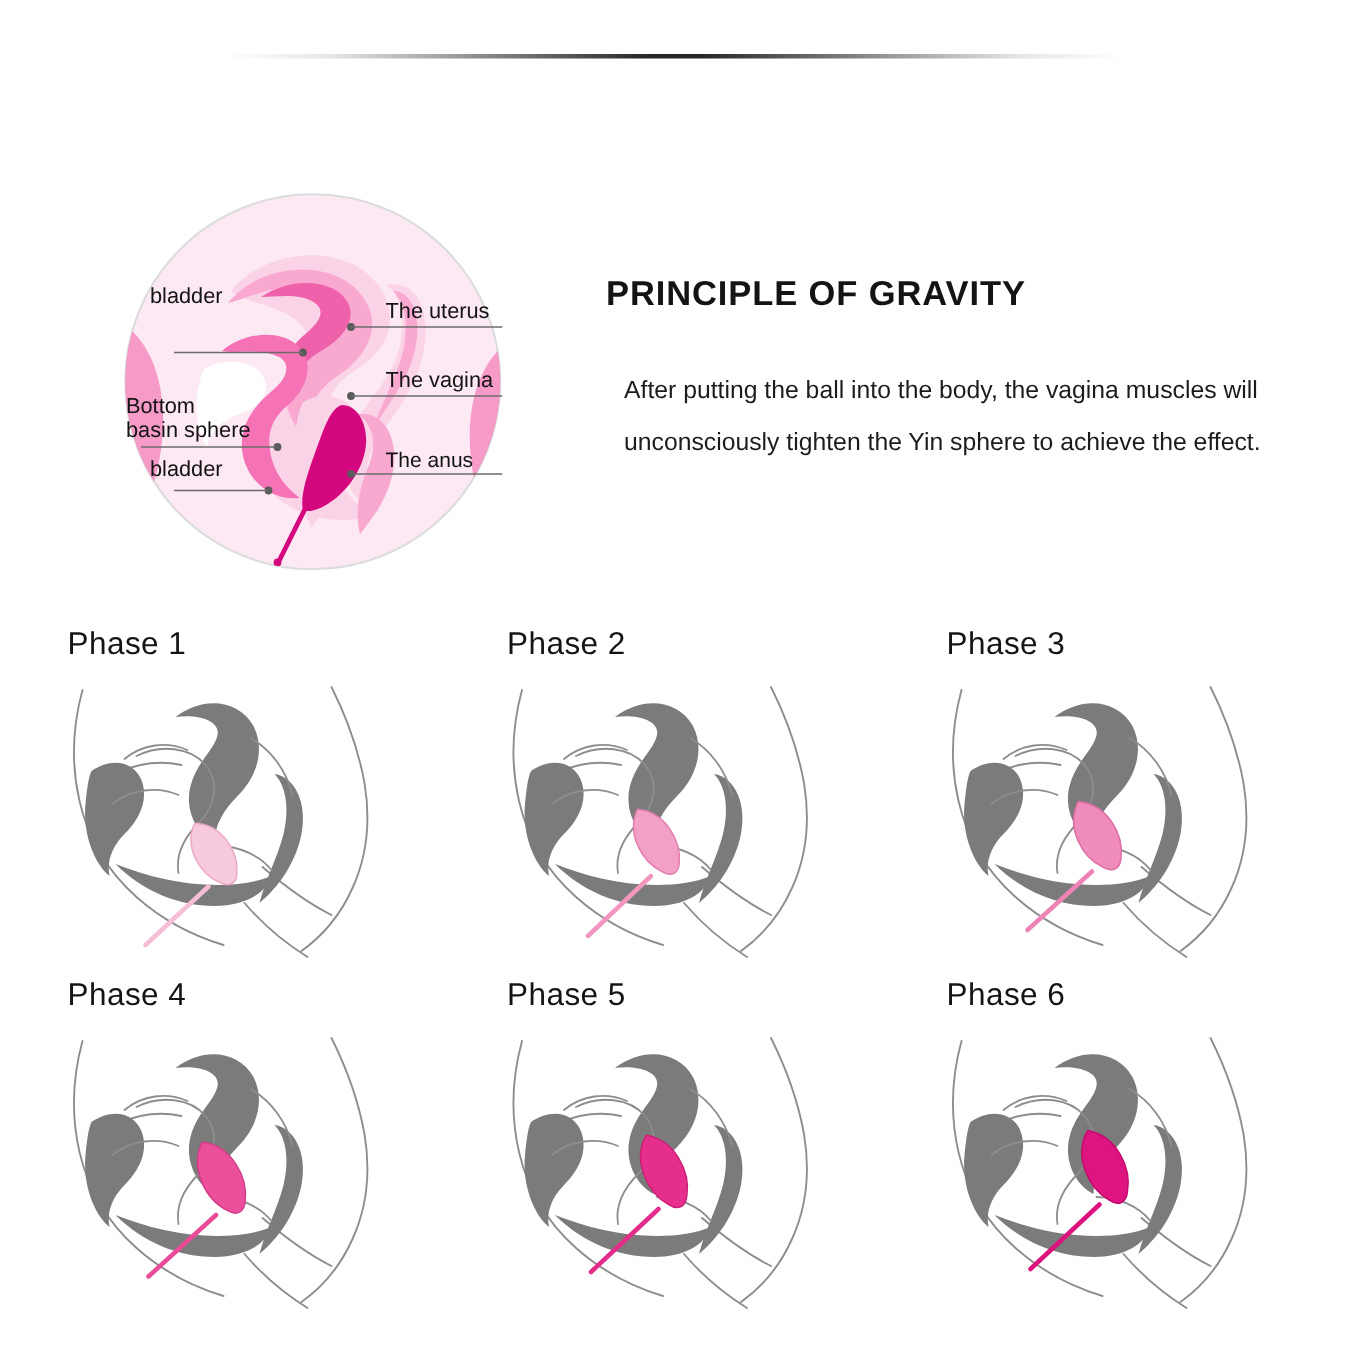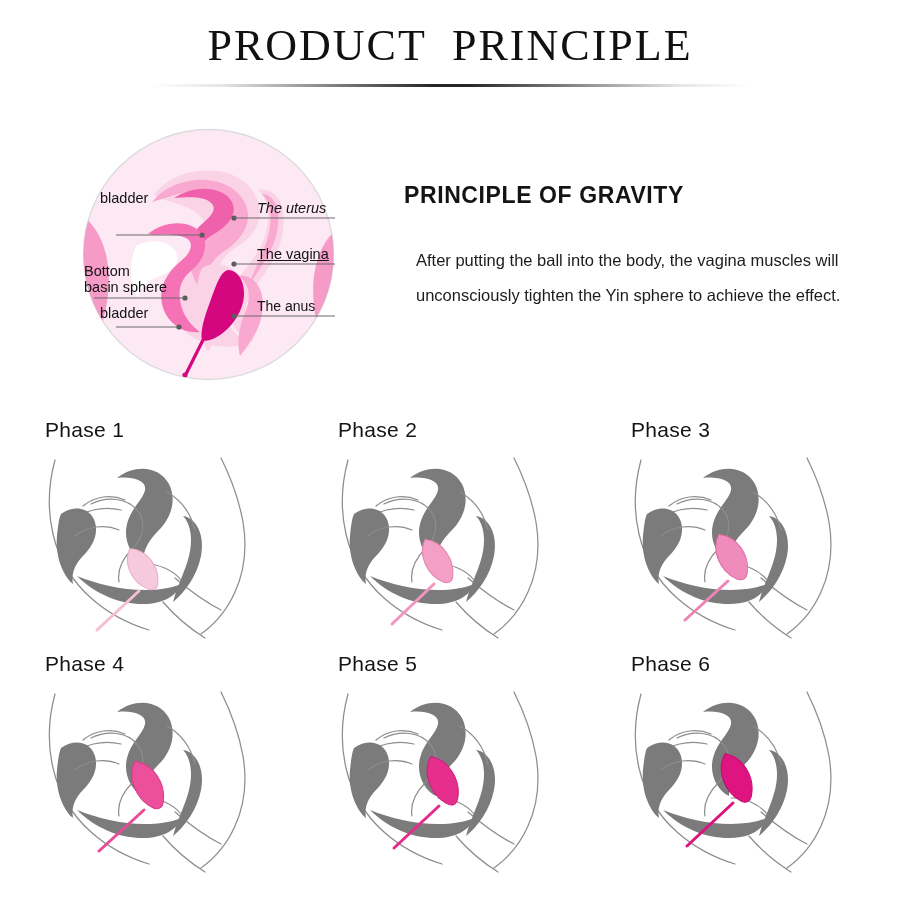--- a/index.html
+++ b/index.html
@@ -112,21 +112,20 @@
     top: 34px;
     width: 264px;
     height: 196px;
   }
   .phase-art svg { display: block; }
 </style>
 </head>
 <body>
 
 <div class="title-wrap">
-  <div class="page-title">PRODUCT  PRINCIPLE</div>
   <div class="title-rule"></div>
 </div>
 
 <div class="anatomy-circle">
   <svg width="253" height="253" viewBox="0 0 253 253" xmlns="http://www.w3.org/2000/svg">
     <defs>
       <clipPath id="circClip">
           <circle cx="126.5" cy="126.5" r="125"></circle>
         </clipPath>
     </defs>
@@ -216,23 +215,23 @@
 
 <div style="position:absolute;left:100px;top:190px;font-size:14.5px;color:#141414;">bladder</div>
 
 <div style="position:absolute;left:84px;top:263px;font-size:14.5px;color:#141414;line-height:16px;text-align:left;">
   <div>Bottom</div>
   <div>basin sphere</div>
 </div>
 
 <div style="position:absolute;left:100px;top:305px;font-size:14.5px;color:#141414;">bladder</div>
 
-<div style="position:absolute;left:257px;top:200px;font-size:14.5px;color:#141414;font-style:italic;">The uterus</div>
-
-<div style="position:absolute;left:257px;top:246px;font-size:14.5px;color:#141414;text-decoration:underline;">The vagina</div>
+<div style="position:absolute;left:257px;top:200px;font-size:14.5px;color:#141414;">The uterus</div>
+
+<div style="position:absolute;left:257px;top:246px;font-size:14.5px;color:#141414;">The vagina</div>
 
 <div style="position:absolute;left:257px;top:298px;font-size:14px;color:#141414;">The anus</div>
 
 <div class="gravity-block">
   <div class="gravity-heading">PRINCIPLE OF GRAVITY</div>
   <div class="gravity-body">After putting the ball into the body, the vagina muscles will unconsciously tighten the Yin sphere to achieve the effect.</div>
 </div>
 
 <div class="phase-grid">
 

